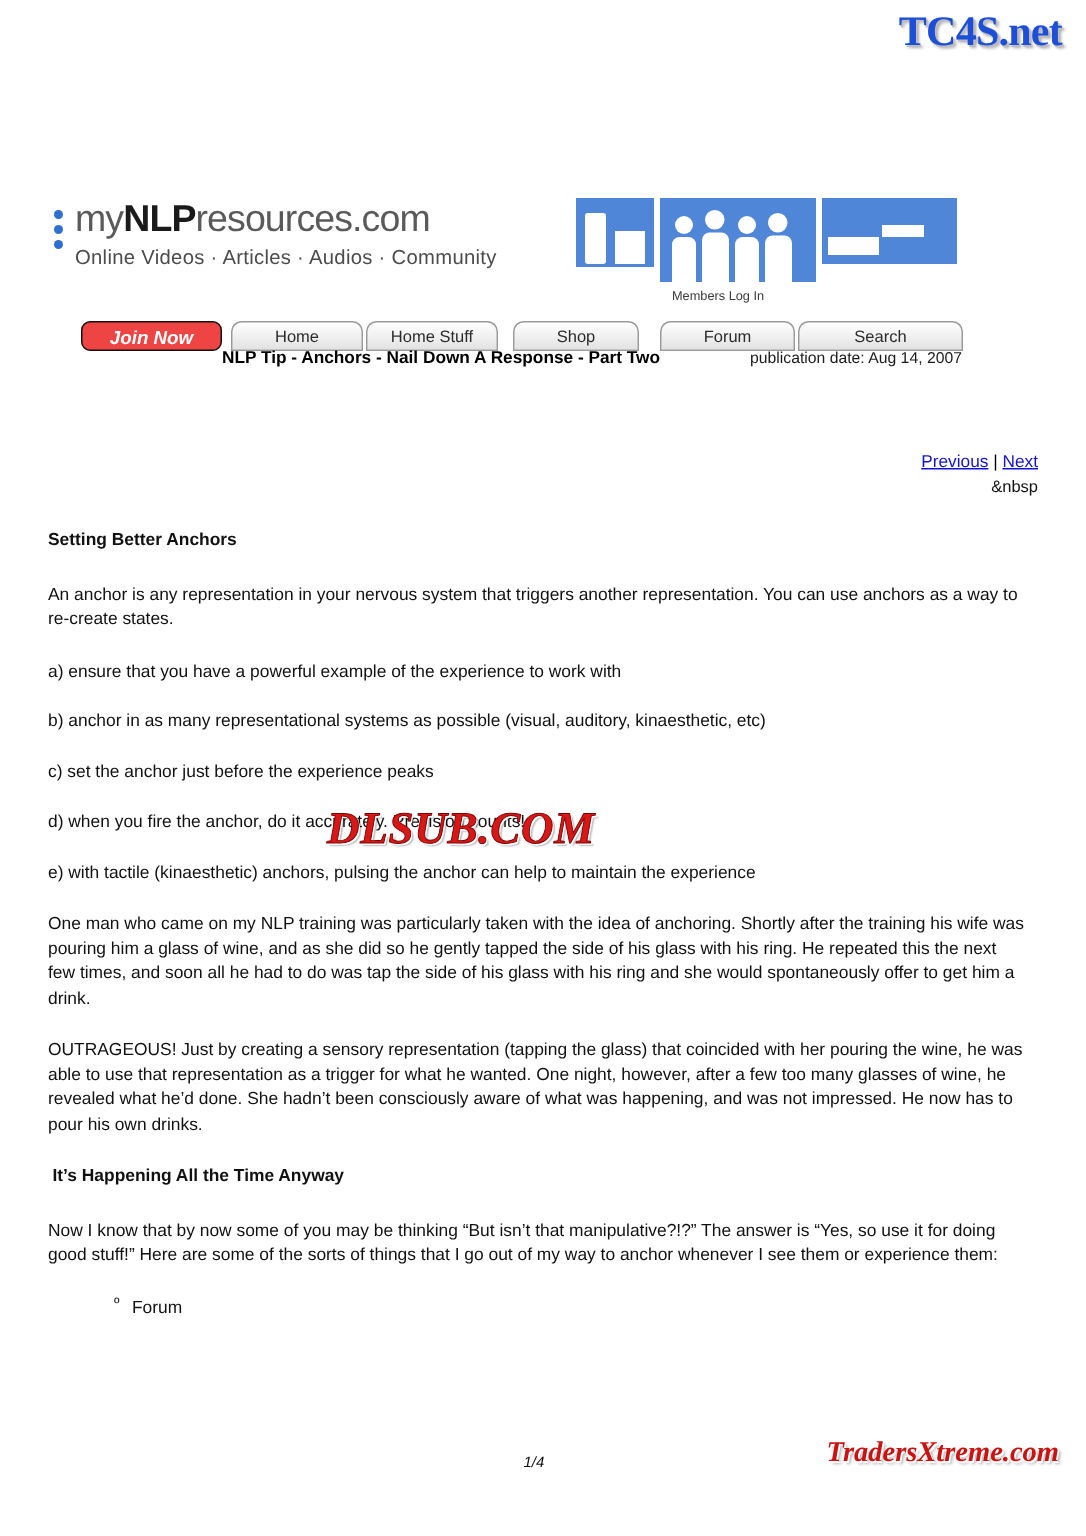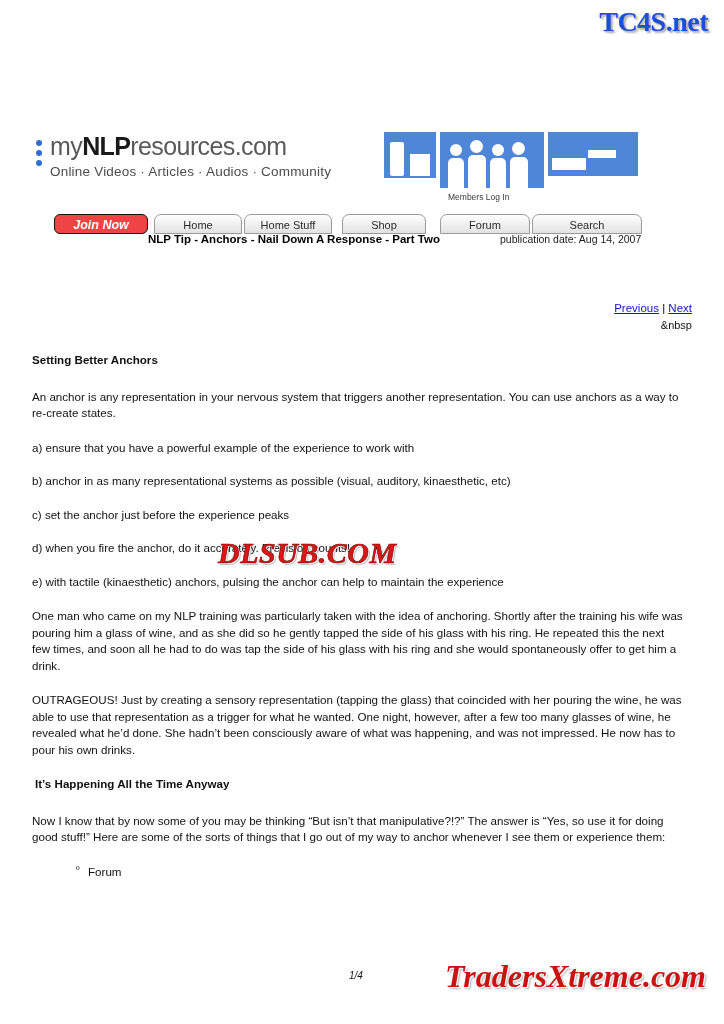--- a/index.html
+++ b/index.html
@@ -236,21 +236,21 @@
     font-style: italic;
     color: #111;
   }
   .tx-mark {
     position: absolute;
     right: 18px;
     top: 958px;
     font-family: "Liberation Serif", serif;
     font-weight: bold;
     font-style: italic;
-    font-size: 32px;
+    font-size: 19px;
     color: #cc1111;
     text-shadow: 1px 1px 0 #ffffff, 2px 2px 2px rgba(0,0,0,0.3);
   }
 </style>
 </head>
 <body>
 
 <div class="tc4s-mark">TC4S.net</div>
 
 <div class="banner">

